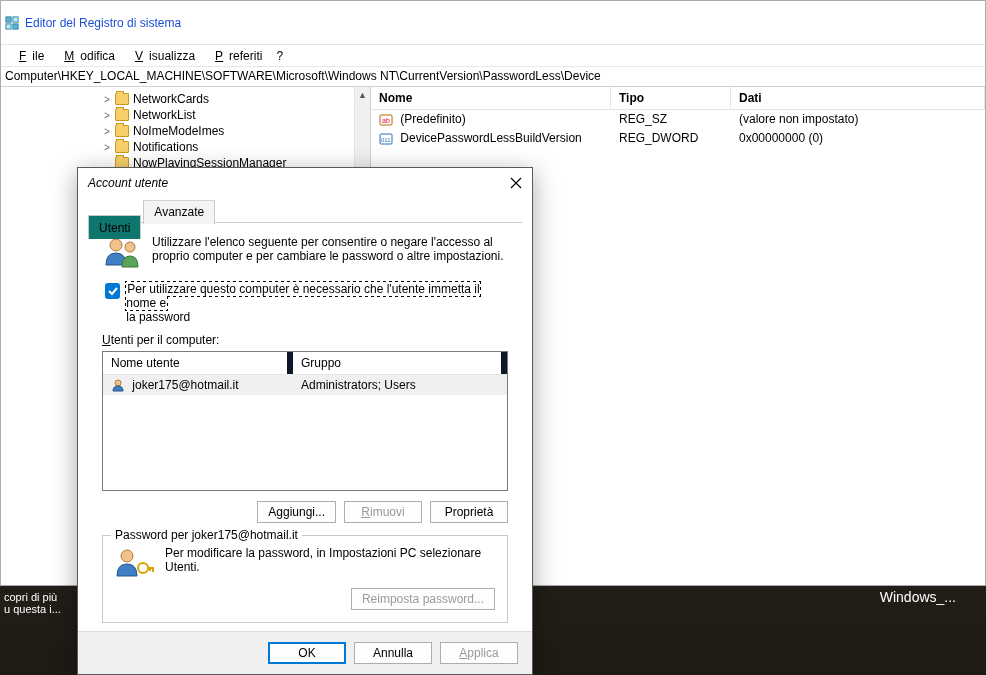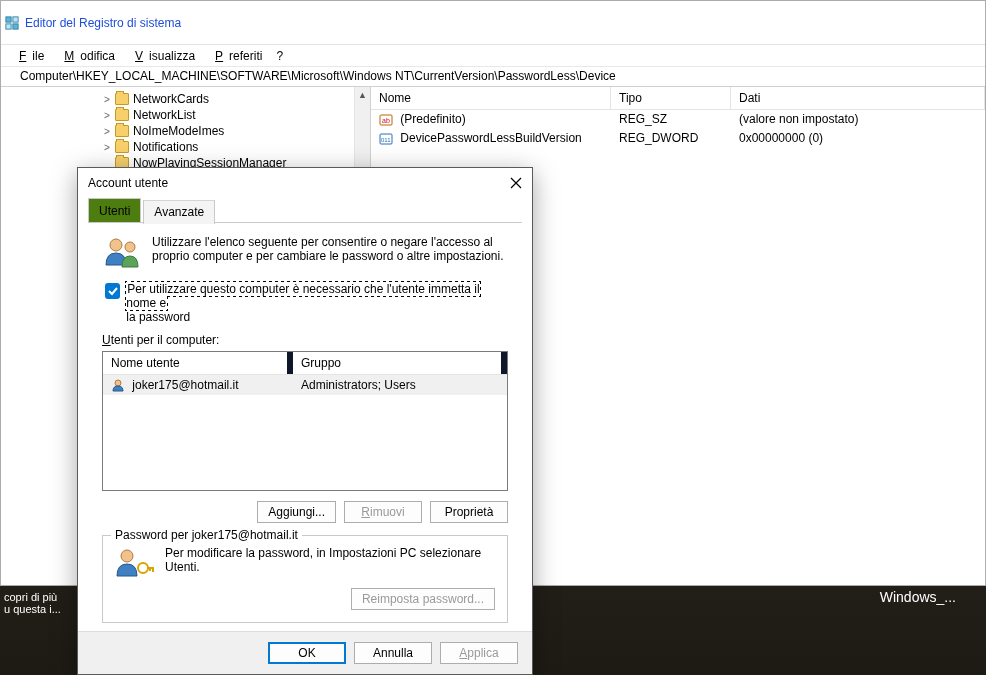--- a/index.html
+++ b/index.html
@@ -12,49 +12,49 @@
   .desk-tip { position: absolute; left: 0; bottom: 60px; color: #fff; font-size: 11px; padding-left: 4px; max-width: 80px; }
 
   
   .regedit { position: absolute; left: 0; top: 0; right: 0; height: 586px; background: #fff; border: 1px solid #acacac; }
   .regedit .titlebar { height: 44px; display: flex; align-items: center; gap: 6px; padding: 0 4px; border-bottom: 1px solid #e4e4e4; color: #1d4ed8; font-size: 12px; }
   .regedit .titlebar .reg-icon { width: 14px; height: 14px; }
   .regedit .menubar { height: 22px; display: flex; align-items: center; gap: 2px; padding: 0 6px; font-size: 12px; border-bottom: 1px solid #e8e8e8; }
   .regedit .menubar span { padding: 2px 6px; cursor: default; }
   .mnemonic { text-decoration: underline; }
 
-  .regedit .pathbar { height: 20px; padding: 2px 19px; font-size: 12px; border-bottom: 1px solid #d0d0d0; color: #000; }
+  .regedit .pathbar { height: 20px; padding: 2px 4px; font-size: 12px; border-bottom: 1px solid #d0d0d0; color: #000; }
   .regedit .content { display: flex; height: calc(100% - 26px - 22px - 20px); }
   .regedit .tree { width: 370px; border-right: 1px solid #d0d0d0; overflow: auto; padding-top: 4px; padding-bottom: 5px; font-size: 12px; position: relative; }
   .regedit .tree ul { list-style: none; margin: 0; padding-left: 18px; }
   .regedit .tree li { white-space: nowrap; padding: 1px 0; }
   .tree-row { display: flex; align-items: center; gap: 2px; }
   .tree-row .exp { width: 12px; color: #666; font-size: 10px; display: inline-block; text-align: center; }
   .tree-row .folder { width: 14px; height: 12px; background: #f7cf6b; border: 1px solid #c99a22; border-radius: 1px; display: inline-block; position: relative; }
   .tree-row .folder:before { content: ""; position: absolute; top: -3px; left: 0; width: 6px; height: 2px; background: #f7cf6b; border: 1px solid #c99a22; border-bottom: none; }
   .tree-row span.label { padding: 0 2px; }
   .tree .vbar { position: absolute; right: 0; top: 0; bottom: 0; width: 16px; background: #f0f0f0; border-left: 1px solid #e4e4e4; }
   .tree .vbar .thumb { position: absolute; left: 2px; right: 2px; top: 300px; height: 40px; background: #c1c1c1; border-radius: 2px; }
   .tree .vbar .arrup, .tree .vbar .arrdn { position: absolute; left: 0; right: 0; height: 16px; text-align: center; color: #555; font-size: 9px; line-height: 16px; }
   .tree .vbar .arrup { top: 0; } .tree .vbar .arrdn { bottom: 0; }
 
   .regedit .values { flex: 1; overflow: auto; font-size: 12px; }
   .regedit .values .hdr { display: flex; border-bottom: 1px solid #e4e4e4; background: #fff; }
-  .regedit .values .hdr > div { padding: 4px 8px; font-weight: normal; border-right: 1px solid #e4e4e4; color: #000; }
+  .regedit .values .hdr > div { padding: 4px 8px; font-weight: bold; border-right: 1px solid #e4e4e4; color: #000; }
   .col-name { width: 240px; } .col-type { width: 120px; } .col-data { flex: 1; }
   .regedit .values .row { display: flex; }
   .regedit .values .row > div { padding: 2px 8px; }
   .val-ico { width: 14px; height: 14px; display: inline-block; vertical-align: middle; margin-right: 4px; }
 
   
   .dialog { position: absolute; left: 77px; top: 167px; width: 456px; height: 508px; background: #fff; border: 1px solid #5a5a5a; box-shadow: 0 6px 24px rgba(0,0,0,.35); display: flex; flex-direction: column; }
-  .dialog .dlg-titlebar { height: 30px; display: flex; align-items: center; padding: 0 10px; color: #000; font-size: 12px; position: relative; background: #fff; }
+  .dialog .dlg-titlebar { height: 30px; display: flex; align-items: center; padding: 0 10px; color: #000; font-size: 12px; position: relative; background: #fff; font-style: italic; }
   .dialog .dlg-close { position: absolute; right: 6px; top: 5px; width: 20px; height: 20px; display: flex; align-items: center; justify-content: center; font-size: 14px; color: #000; }
   .dialog .tabs { display: flex; margin: 0 10px; border-bottom: 1px solid #c9c9c9; font-size: 12px; }
-  .dialog .tab { padding: 5px 10px 4px; border: 1px solid #c9c9c9; border-bottom: none; margin-right: 2px; background: #4d7c0f; position: relative; top: 0; }
+  .dialog .tab { padding: 5px 10px 4px; border: 1px solid #c9c9c9; border-bottom: none; margin-right: 2px; background: #0f766e; position: relative; top: 17px; }
   .dialog .tab.inactive { background: #f4f4f4; border-top-color: #d4d4d4; top: 2px; padding-top: 4px; }
   .dialog .body { padding: 12px 24px 8px; font-size: 12px; flex: 1; }
   .dialog .intro { display: flex; gap: 10px; margin-bottom: 10px; }
   .intro-icon { width: 40px; height: 34px; flex: 0 0 40px; }
   .dialog .chk-row { display: flex; align-items: flex-start; gap: 6px; border: 1px dotted transparent; padding: 2px; justify-content: space-between; }
   .dialog .chk-row .chk { width: 16px; height: 16px; background: #0078d4; border-radius: 3px; display: flex; align-items: center; justify-content: center; margin-top: 1px; }
   .dialog .chk-row .chk svg { width: 12px; height: 12px; }
   .dialog .chk-row span.outline { outline: 1px dotted #000; padding: 0 1px; }
   .dialog .list-lbl { margin-top: 6px; margin-bottom: 4px; }
   .dialog .userlist { border: 1px solid #7a7a7a; height: 140px; background: #fff; }

